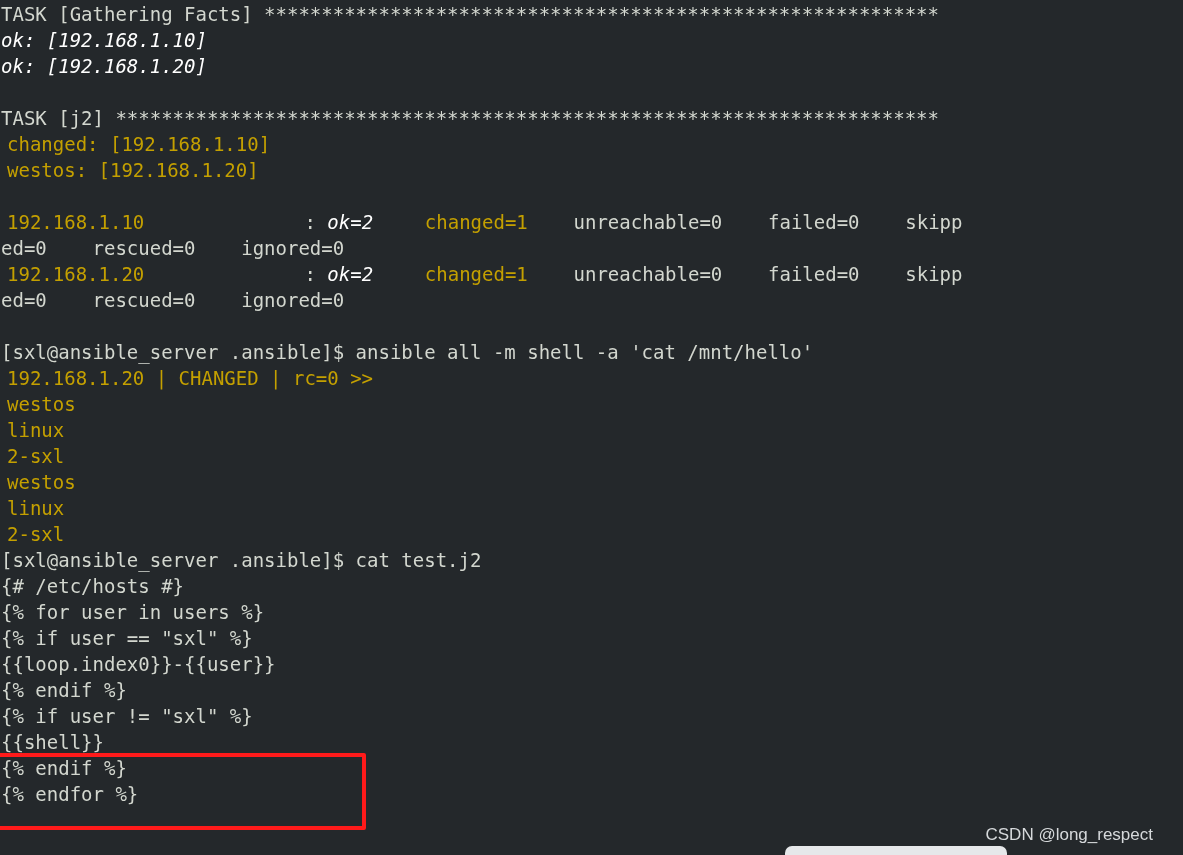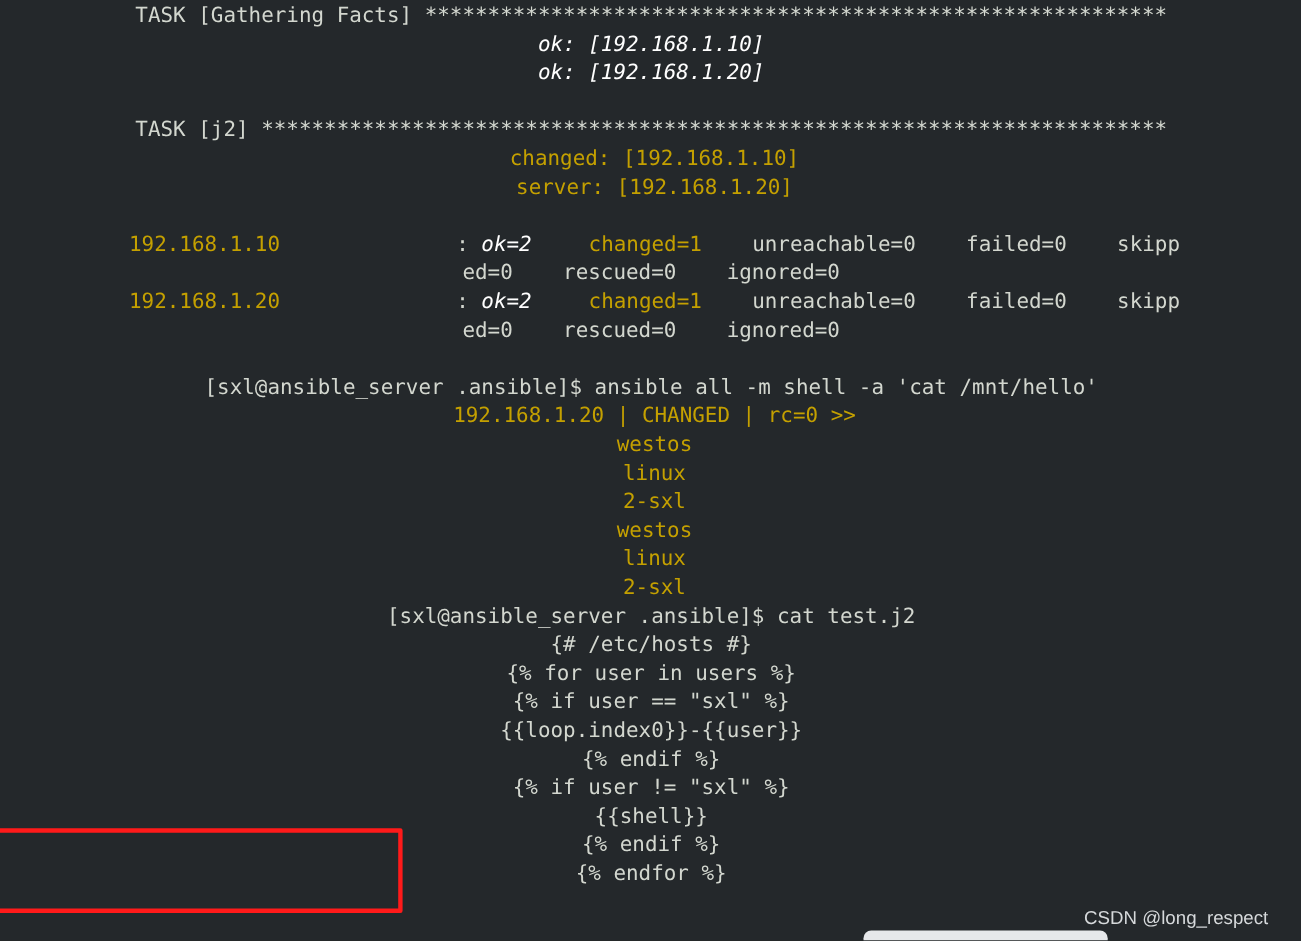--- a/index.html
+++ b/index.html
@@ -26,21 +26,20 @@
     padding-top: 1px;
     box-sizing: border-box;
   }
   .row {
     height: 26px;
     line-height: 26px;
     white-space: pre;
     overflow: hidden;
     padding-left: 1px;
     box-sizing: border-box;
-    text-align: center;
   }
   .row.blank {
     height: 26px;
   }
   .seg { white-space: pre; }
   .c-default { color: #d3d7cf; }
   .c-green   { color: #ffffff; font-style: italic; }
   .c-amber   { color: #c4a000; padding-left: 6px; }
 
   #redbox {
@@ -79,21 +78,21 @@
 
 <div id="terminal">
 
   <div id="screen">
       <div class="row"><span class="seg c-default">TASK [Gathering Facts] ***********************************************************</span></div>
       <div class="row"><span class="seg c-green">ok: [192.168.1.10]</span></div>
       <div class="row"><span class="seg c-green">ok: [192.168.1.20]</span></div>
       <div class="row blank"></div>
       <div class="row"><span class="seg c-default">TASK [j2] ************************************************************************</span></div>
       <div class="row"><span class="seg c-amber">changed: [192.168.1.10]</span></div>
-      <div class="row"><span class="seg c-amber">server: [192.168.1.20]</span></div>
+      <div class="row"><span class="seg c-amber">westos: [192.168.1.20]</span></div>
       <div class="row blank"></div>
       <div class="row"><span class="seg c-amber">192.168.1.10</span><span class="seg c-default">              : </span><span class="seg c-green">ok=2</span><span class="seg c-default">    </span><span class="seg c-amber">changed=1</span><span class="seg c-default">    unreachable=0    failed=0    skipp</span></div>
       <div class="row"><span class="seg c-default">ed=0    rescued=0    ignored=0</span></div>
       <div class="row"><span class="seg c-amber">192.168.1.20</span><span class="seg c-default">              : </span><span class="seg c-green">ok=2</span><span class="seg c-default">    </span><span class="seg c-amber">changed=1</span><span class="seg c-default">    unreachable=0    failed=0    skipp</span></div>
       <div class="row"><span class="seg c-default">ed=0    rescued=0    ignored=0</span></div>
       <div class="row blank"></div>
       <div class="row"><span class="seg c-default">[sxl@ansible_server .ansible]$ ansible all -m shell -a 'cat /mnt/hello'</span></div>
       <div class="row"><span class="seg c-amber">192.168.1.20 | CHANGED | rc=0 &gt;&gt;</span></div>
       <div class="row"><span class="seg c-amber">westos</span></div>
       <div class="row"><span class="seg c-amber">linux</span></div>

